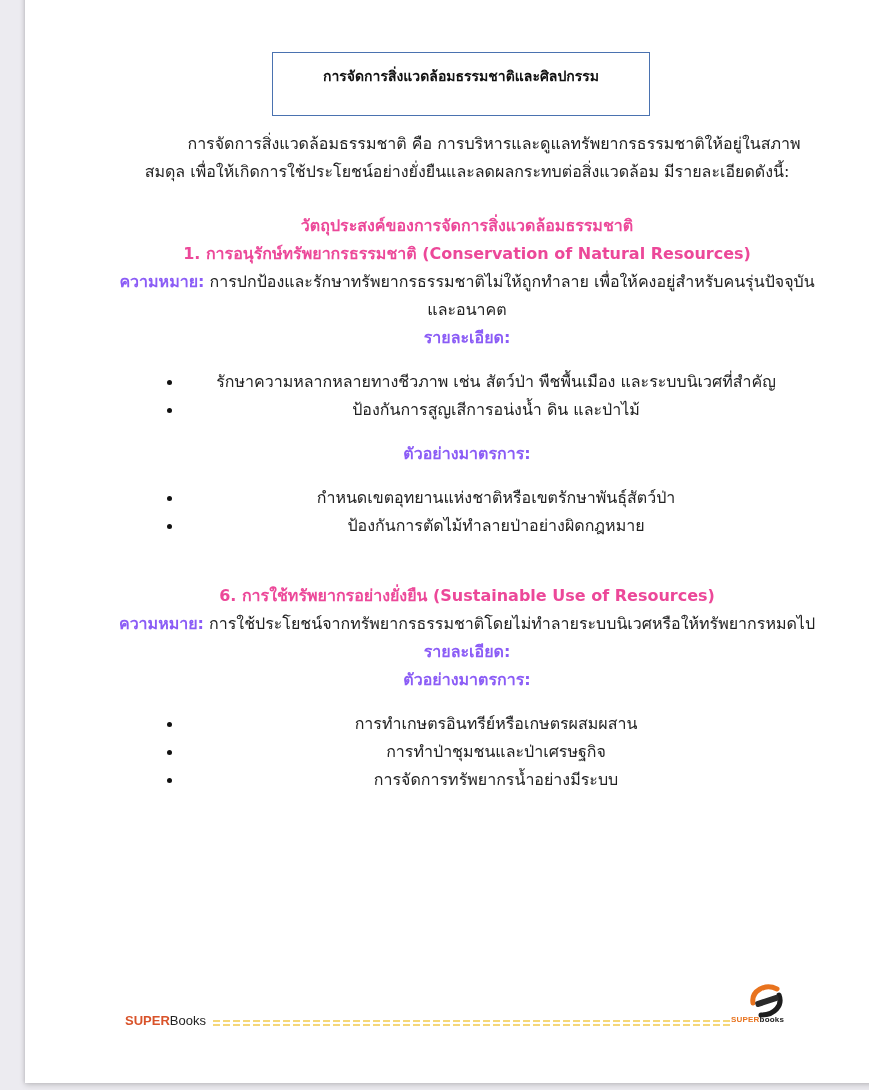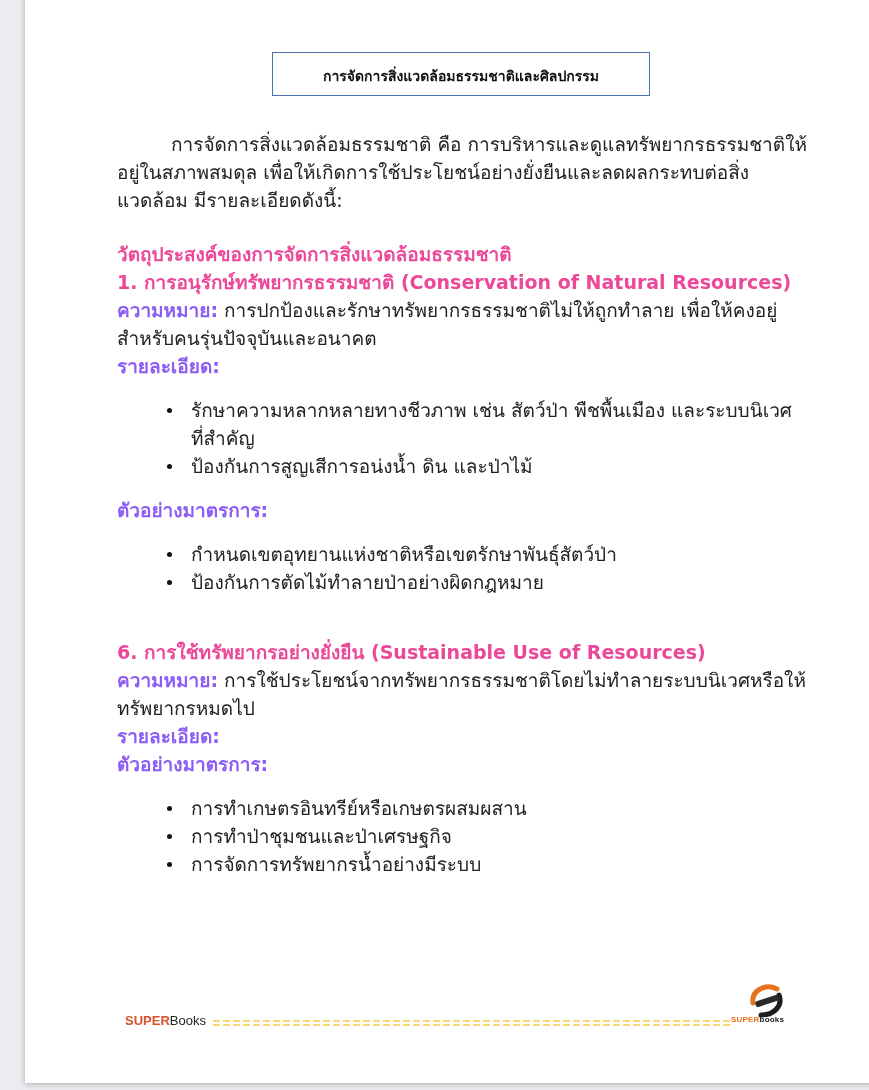--- a/index.html
+++ b/index.html
@@ -22,41 +22,42 @@
       width: 870px;
       height: 1093px;
       background: #ffffff;
       box-shadow: 0 2px 6px rgba(0,0,0,0.18), -1px 0 3px rgba(0,0,0,0.08);
     }
     .title-box {
       position: absolute;
       left: 247px;
       top: 62px;
       width: 378px;
-      height: 44px;
+      height: 64px;
       border: 1.5px solid #4a72b0;
       box-sizing: border-box;
       display: flex;
       align-items: flex-start;
       justify-content: center;
       padding-top: 12px;
     }
     .title-text {
       font-size: 14px;
       font-weight: bold;
       color: #111;
     }
     .content {
       position: absolute;
       left: 92px;
       top: 140px;
       width: 700px;
-      font-size: 19px;
+      font-size: 16px;
       line-height: 28px;
       color: #222;
+      text-align: center;
     }
     .intro {
       margin: 0;
       text-indent: 54px;
     }
     .spacer {
       height: 26px;
     }
     .h-bold {
       font-weight: bold;

